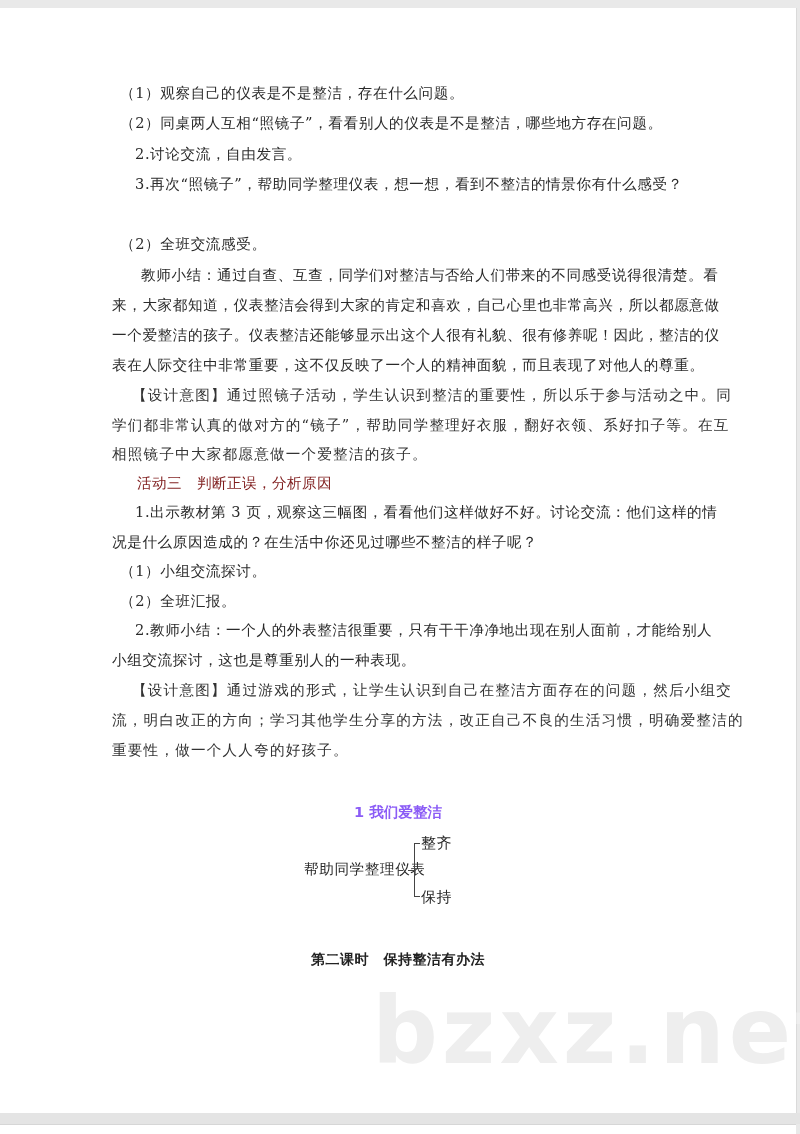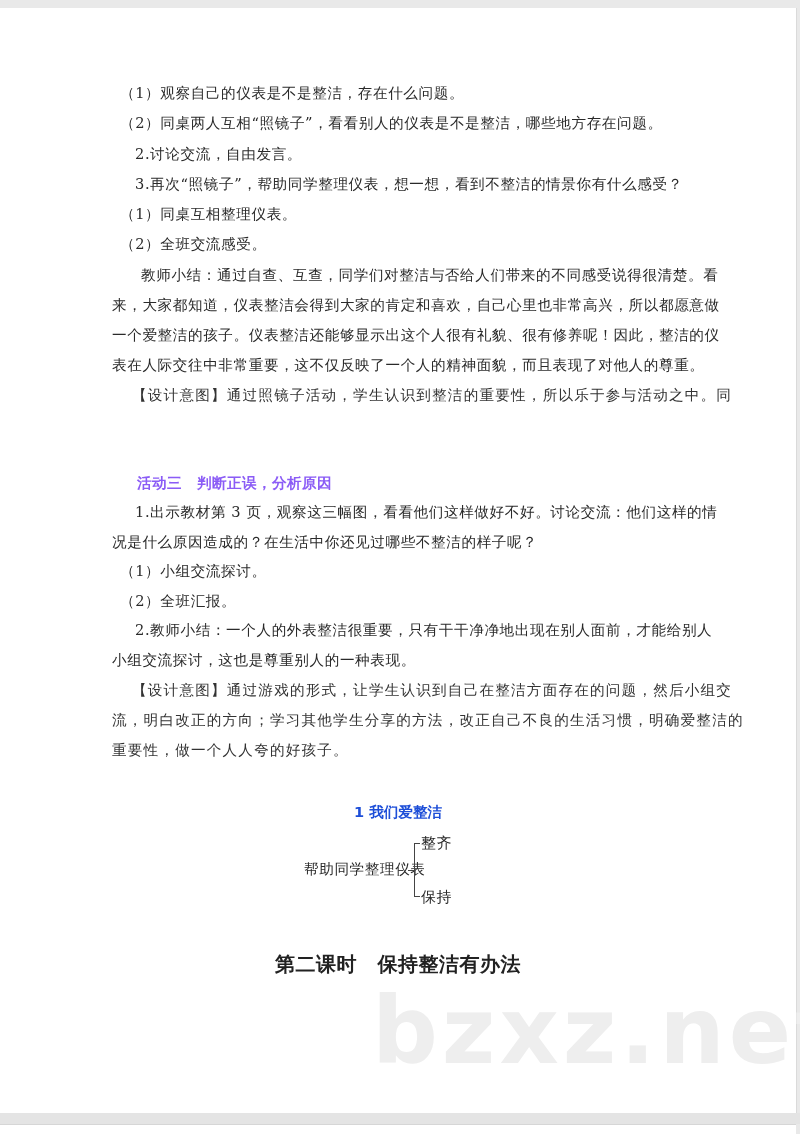--- a/index.html
+++ b/index.html
@@ -26,62 +26,63 @@
   }
   .line {
     position: absolute; left: 112px; width: 578px;
     font-size: 14.6px; line-height: 20px; height: 20px;
     white-space: nowrap; letter-spacing: 0.6px;
   }
   .sub { left: 120px; }
   .kai { font-family: "DejaVu Serif", serif; color: #333; letter-spacing: 1.2px; }
   .heading {
     font-family: "DejaVu Sans", "Liberation Sans", sans-serif;
-    font-weight: bold; color: #8b5cf6; letter-spacing: 0.4px;
+    font-weight: normal; color: #7f1d1d; letter-spacing: 0.4px;
   }
   .board-title {
     position: absolute; left: 0; width: 796px; text-align: center;
     font-family: "DejaVu Sans", "Liberation Sans", sans-serif; font-weight: bold;
-    font-size: 14.6px; top: 795px; color: #1d4ed8;
+    font-size: 14.6px; top: 795px; color: #8b5cf6;
   }
   .board-root { position: absolute; left: 304px; top: 852px; font-size: 14.6px; letter-spacing: 0.6px; }
   .board-branch { position: absolute; left: 421px; font-size: 15px; letter-spacing: 0.6px; }
   .bracket-v { position: absolute; left: 414px; top: 835px; width: 1px; height: 54px; background: #444; }
   .bracket-t { position: absolute; left: 414px; width: 6px; height: 1px; background: #444; }
   .bracket-m { position: absolute; left: 408px; top: 862px; width: 6px; height: 1px; background: #444; }
   .dash { position: absolute; left: 398px; top: 862px; width: 5px; height: 1px; background: #444; }
   .section-title {
     position: absolute; left: 0; width: 796px; text-align: center; top: 943px;
     font-family: "DejaVu Sans", "Liberation Sans", sans-serif; font-weight: bold;
-    font-size: 20px; color: #222; letter-spacing: 0.5px;
+    font-size: 14px; color: #222; letter-spacing: 0.5px;
   }
   .watermark {
     position: absolute; left: 372px; top: 974px;
     font-family: "DejaVu Sans", "Liberation Sans", sans-serif; font-weight: bold;
     font-size: 92px; line-height: 100px; color: #eeeeee; letter-spacing: 4px;
   }
 </style>
 </head>
 <body>
 
 <div class="page">
 
   <div class="line sub" style="top:75px;left:120px">（1）观察自己的仪表是不是整洁，存在什么问题。</div>
   <div class="line" style="top:105px;left:120px">（2）同桌两人互相“照镜子”，看看别人的仪表是不是整洁，哪些地方存在问题。</div>
   <div class="line" style="top:136px;left:135px">2.讨论交流，自由发言。</div>
   <div class="line" style="top:166px;left:135px">3.再次“照镜子”，帮助同学整理仪表，想一想，看到不整洁的情景你有什么感受？</div>
-  <div class="line" style="top:196px;left:120px">（1）同桌互相整理仪表。</div>
   <div class="line" style="top:226px;left:120px">（2）全班交流感受。</div>
 
   <div class="line" style="top:257px;left:141px">教师小结：通过自查、互查，同学们对整洁与否给人们带来的不同感受说得很清楚。看</div>
   <div class="line" style="top:287px">来，大家都知道，仪表整洁会得到大家的肯定和喜欢，自己心里也非常高兴，所以都愿意做</div>
   <div class="line" style="top:317px">一个爱整洁的孩子。仪表整洁还能够显示出这个人很有礼貌、很有修养呢！因此，整洁的仪</div>
   <div class="line" style="top:347px">表在人际交往中非常重要，这不仅反映了一个人的精神面貌，而且表现了对他人的尊重。</div>
 
   <div class="line kai" style="top:377px;left:132px">【设计意图】通过照镜子活动，学生认识到整洁的重要性，所以乐于参与活动之中。同</div>
+  <div class="line kai" style="top:407px">学们都非常认真的做对方的“镜子”，帮助同学整理好衣服，翻好衣领、系好扣子等。在互</div>
+  <div class="line kai" style="top:436px">相照镜子中大家都愿意做一个爱整洁的孩子。</div>
 
   <div class="line heading" style="top:465px;left:137px">活动三　判断正误，分析原因</div>
 
   <div class="line" style="top:494px;left:135px">1.出示教材第 3 页，观察这三幅图，看看他们这样做好不好。讨论交流：他们这样的情</div>
   <div class="line" style="top:524px">况是什么原因造成的？在生活中你还见过哪些不整洁的样子呢？</div>
   <div class="line" style="top:553px;left:120px">（1）小组交流探讨。</div>
   <div class="line" style="top:583px;left:120px">（2）全班汇报。</div>
   <div class="line" style="top:612px;left:135px">2.教师小结：一个人的外表整洁很重要，只有干干净净地出现在别人面前，才能给别人</div>
   <div class="line" style="top:642px">小组交流探讨，这也是尊重别人的一种表现。</div>
 

